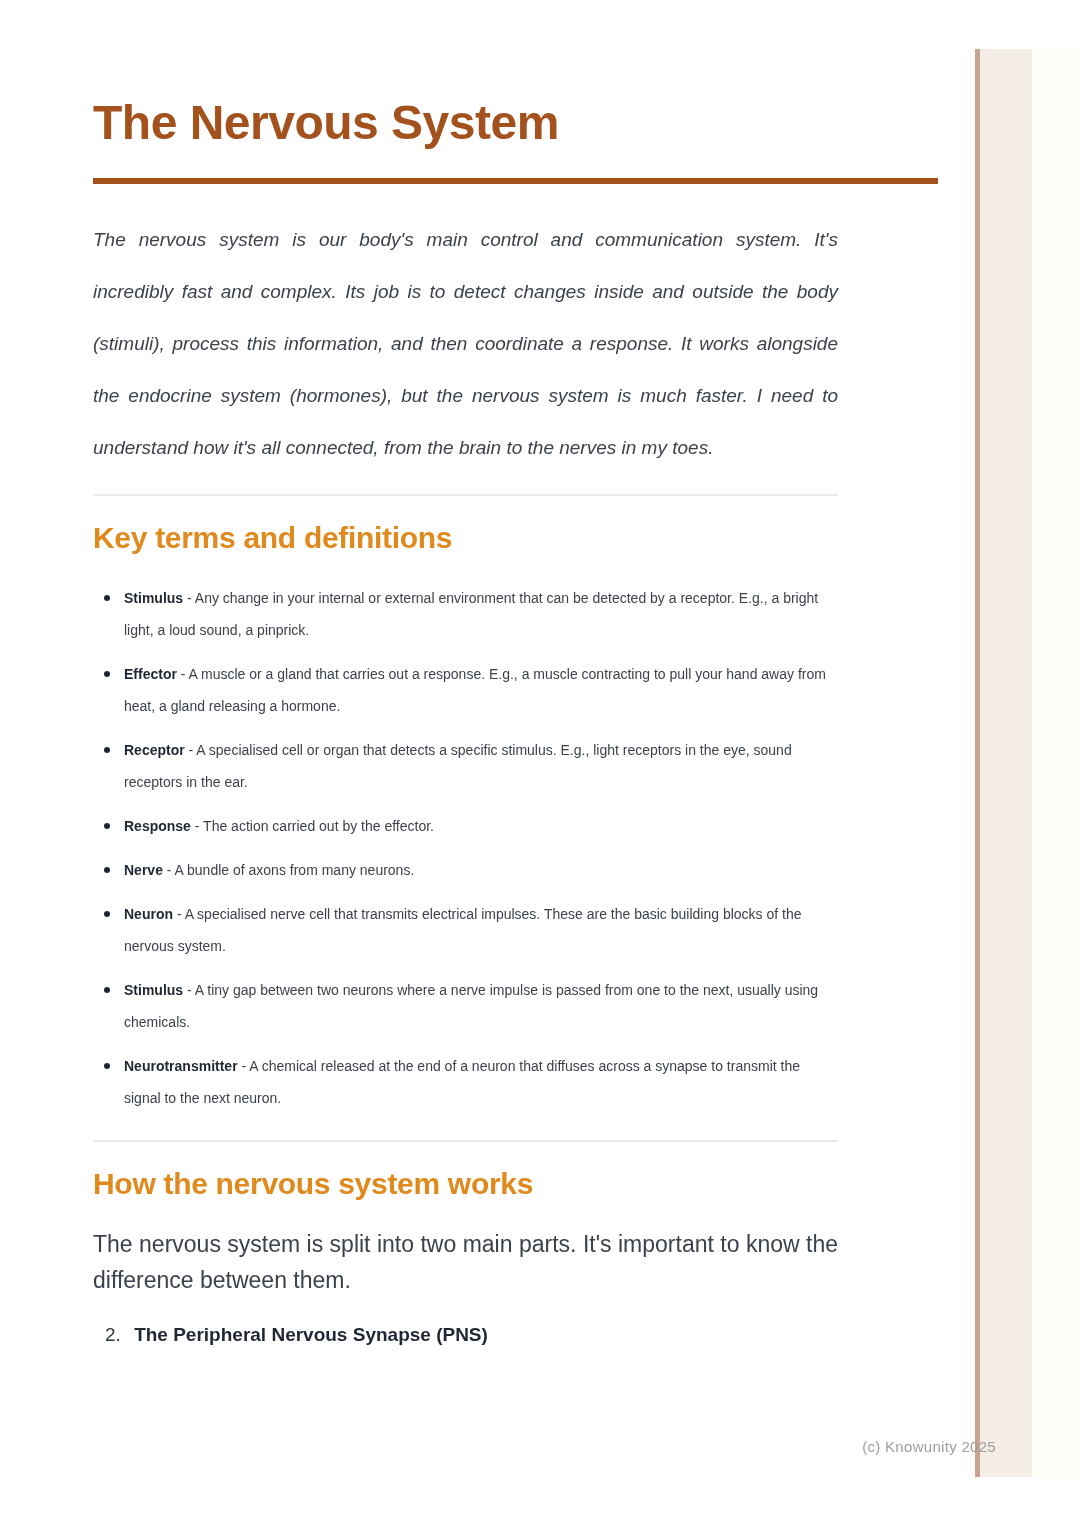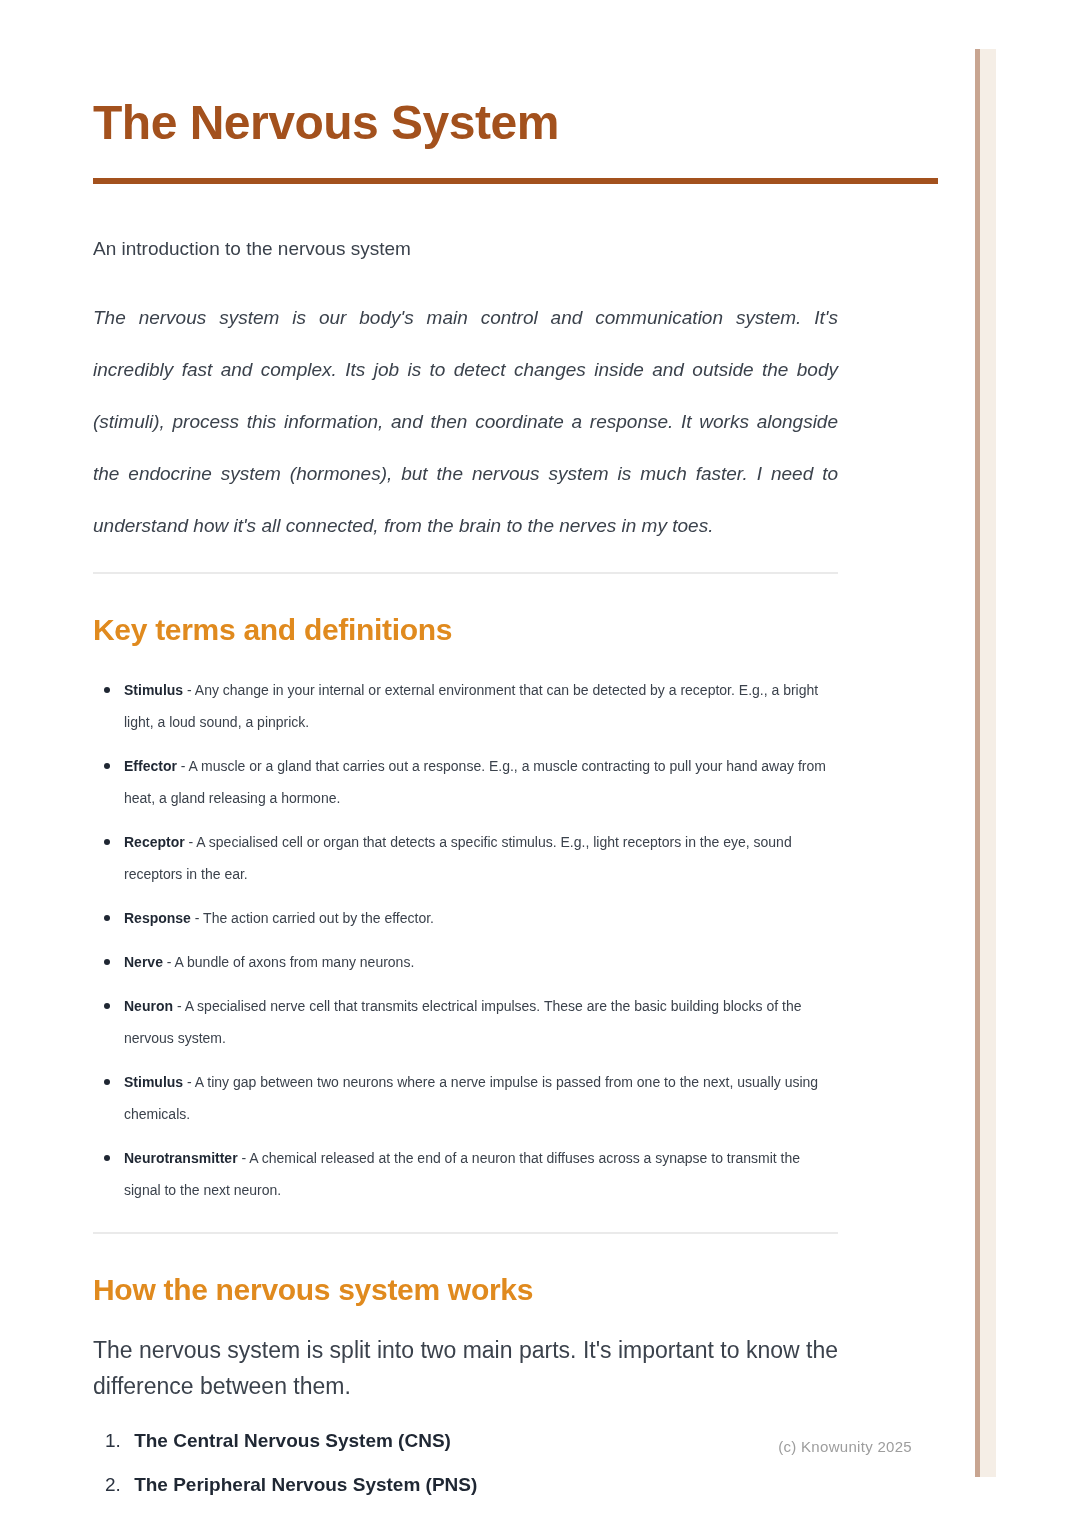--- a/index.html
+++ b/index.html
@@ -1,19 +1,19 @@
 <!DOCTYPE html>
 <html><head>
 <meta charset="utf-8">
 <style>
   * { margin: 0; padding: 0; box-sizing: border-box; }
   html, body { background: #ffffff; }
   .page {
     position: relative;
-    width: 996px;
+    width: 1080px;
     height: 1528px;
     background: #ffffff;
     overflow: hidden;
     font-family: "Liberation Sans", sans-serif;
     color: #3b424c;
   }
   
   .edge-stripe {
     position: absolute;
     left: 975px;
@@ -66,21 +66,21 @@
     text-align: justify;
     font-style: italic;
   }
   .divider {
     height: 2px;
     background: #eaeaea;
     margin-top: 20px;
   }
   .divider.second { margin-top: 26px; }
   h2.section-heading {
-    margin-top: 38px;
+    margin-top: 24px;
     font-size: 30px;
     line-height: 36px;
     font-weight: 800;
     letter-spacing: -0.3px;
     color: #e08a1e;
   }
   ul.key-terms {
     list-style: none;
     margin-top: 26px;
   }
@@ -136,21 +136,20 @@
 <div class="page">
 
   <div class="edge-stripe-outer"></div>
   <div class="edge-stripe"></div>
 
   <div class="content">
 
     <h1 class="doc-title">The Nervous System</h1>
     <div class="title-underline"></div>
 
-    <p class="subtitle">An introduction to the nervous system</p>
 
     <p class="lead">The nervous system is our body's main control and communication system. It's incredibly fast and complex. Its job is to detect changes inside and outside the body (stimuli), process this information, and then coordinate a response. It works alongside the endocrine system (hormones), but the nervous system is much faster. I need to understand how it's all connected, from the brain to the nerves in my toes.</p>
 
     <div class="divider"></div>
 
     <h2 class="section-heading">Key terms and definitions</h2>
 
     <ul class="key-terms">
   <li>
     <b>Stimulus</b><span> - Any change in your internal or external environment that can be detected by a receptor. E.g., a bright light, a loud sound, a pinprick.</span>
@@ -185,26 +184,23 @@
   </li>
 </ul>
 
     <div class="divider second"></div>
 
     <h2 class="section-heading">How the nervous system works</h2>
 
     <p class="section-par">The nervous system is split into two main parts. It's important to know the difference between them.</p>
 
     <ol class="numbered">
-  <li>
-    <span class="num">1.</span><span class="item-text"> The Central Nervous System (CNS)</span>
-  </li>
-
-  <li>
-    <span class="num">2.</span><span class="item-text"> The Peripheral Nervous System (PNS)</span>
+
+  <li>
+    <span class="num">2.</span><span class="item-text"> The Peripheral Nervous Synapse (PNS)</span>
   </li>
 </ol>
 
   </div>
 
   <div class="watermark">(c) Knowunity 2025</div>
 
 </div>
 
 </body></html>

